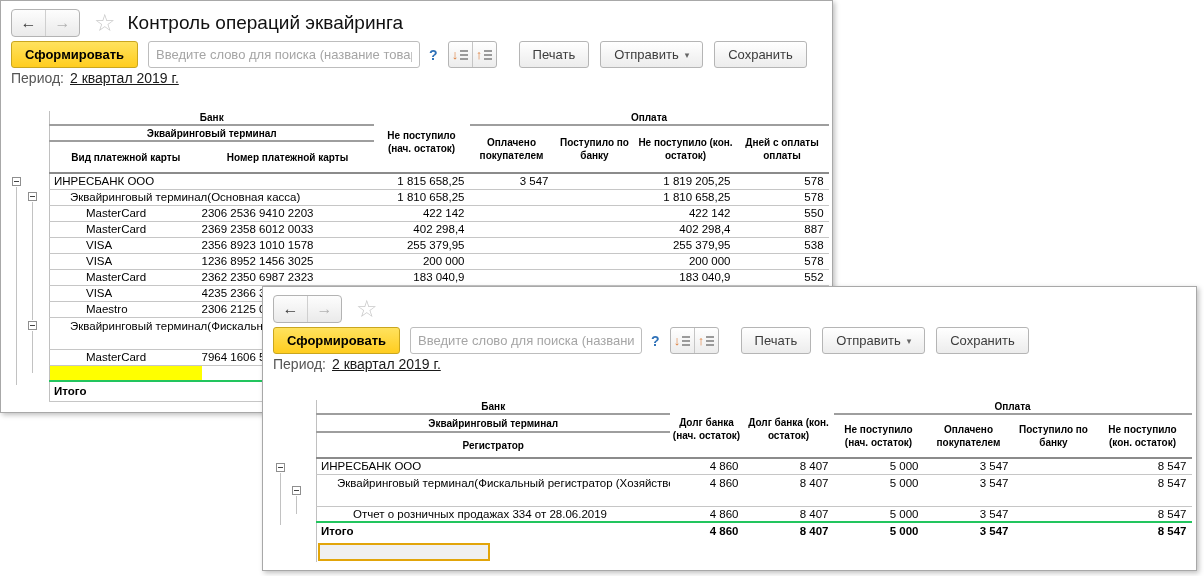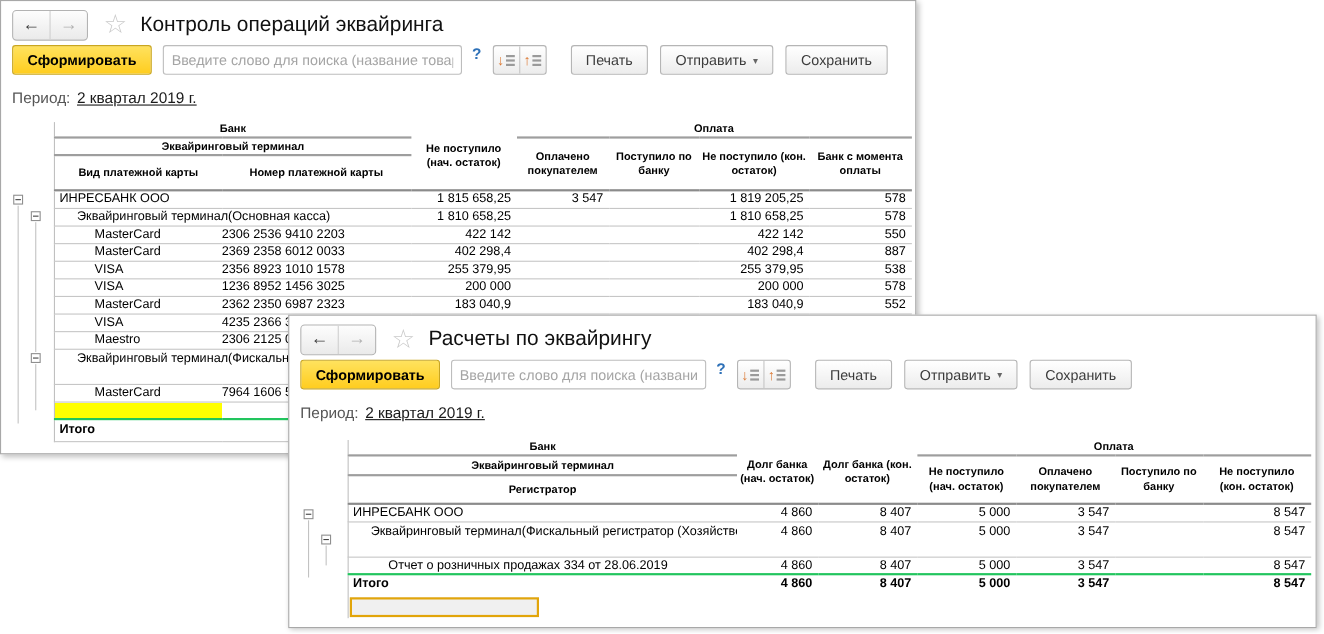--- a/index.html
+++ b/index.html
@@ -14,21 +14,21 @@
   .whead{position:absolute;left:10px;top:8px;display:flex;align-items:center}
   .navgrp{display:flex;height:26px;border:1px solid #b3b3b3;border-radius:4px;
           background:linear-gradient(#fdfdfd,#eaeaea);overflow:hidden}
   .navbtn{width:33px;display:flex;align-items:center;justify-content:center;font-size:16px;font-weight:bold;cursor:default}
   .navbtn.back{color:#3f3f3f}
   .navbtn.fwd{color:#b2b2b2;border-left:1px solid #cfcfcf}
   .star{margin-left:14px;font-size:24px;color:#c9c9c9;line-height:1}
   .wtitle{margin-left:12px;font-size:19px;color:#111;white-space:nowrap}
 
   
-  .tbar{position:absolute;left:10px;top:40px;display:flex;}
+  .tbar{position:absolute;left:10px;top:40px;display:flex;align-items:center}
   .btn{height:27px;box-sizing:border-box;display:flex;align-items:center;justify-content:center;
        border:1px solid #b5b5b5;border-radius:3px;background:linear-gradient(#ffffff,#ececec);
        font-size:13px;color:#3c3c3c;padding:0 13px;white-space:nowrap}
   .gen{background:linear-gradient(#ffe25e,#ffcd1f);border-color:#c9a61f;font-weight:bold;color:#000;margin-right:10px}
   .srch{height:27px;box-sizing:border-box;border:1px solid #bdbdbd;border-radius:3px;font-size:13px;
         padding:0 7px;color:#444;font-family:inherit;background:#fff}
   .srch::placeholder{color:#a5a5a5}
   .srch-back{width:272px}
   .srch-front{width:232px}
   .qmark{color:#2e71b8;font-weight:bold;font-size:14px;margin:0 10px 0 9px}
@@ -37,21 +37,21 @@
   .sortbtn{width:23px;display:flex;align-items:center;justify-content:center;gap:2px}
   .sortbtn + .sortbtn{border-left:1px solid #c5c5c5}
   .arr{color:#dc7a35;font-size:13px;font-weight:bold;line-height:1}
   .bars{display:flex;flex-direction:column;gap:2px}
   .bars i{display:block;width:8px;height:2px;background:#9a9a9a}
   .sp{width:22px}
   .gap{width:11px}
   .caret{font-size:9px;color:#666;margin-left:6px}
 
   
-  .period{position:absolute;left:10px;top:80px;font-size:14px;white-space:nowrap}
+  .period{position:absolute;left:10px;top:69px;font-size:14px;white-space:nowrap}
   .plabel{color:#555}
   .plink{color:#1a1a1a;text-decoration:underline;margin-left:6px}
 
   
   .tblwrap{position:absolute}
   #back-tblwrap{left:48px;top:110px}
   #front-tblwrap{left:53px;top:113px}
   .report{border-collapse:collapse;table-layout:fixed;font-size:11.5px;color:#000}
   #back-table{width:779px}
   #front-table{width:875px}
@@ -159,21 +159,21 @@
         <tr class="h14">
           <th colspan="2" class="grp-h">Банк</th>
           <th rowspan="3" class="hb">Не поступило (нач. остаток)</th>
           <th colspan="4" class="grp-h">Оплата</th>
         </tr>
         <tr class="h16">
           <th colspan="2" class="grp-h">Эквайринговый терминал</th>
           <th rowspan="2" class="hb">Оплачено покупателем</th>
           <th rowspan="2" class="hb">Поступило по банку</th>
           <th rowspan="2" class="hb">Не поступило (кон. остаток)</th>
-          <th rowspan="2" class="hb">Банк с момента оплаты</th>
+          <th rowspan="2" class="hb">Дней с оплаты оплаты</th>
         </tr>
         <tr class="h32">
           <th class="hb">Вид платежной карты</th>
           <th class="hb">Номер платежной карты</th>
         </tr>
       </thead>
       <tbody id="back-tbody">
           <tr class="h16">
             <td class="lab ind1" colspan="2">ИНРЕСБАНК ООО</td>
             <td class="num">1 815 658,25</td>
@@ -293,21 +293,20 @@
   </div>
 </div>
 
 <div class="window" id="win-front">
   <div class="whead">
     <div class="navgrp">
       <div class="navbtn back">←</div>
       <div class="navbtn fwd">→</div>
     </div>
     <div class="star">☆</div>
-    <div class="wtitle">Расчеты по эквайрингу</div>
   </div>
 
   <div class="tbar">
     <div class="btn gen">Сформировать</div>
     <input class="srch srch-front" readonly="" placeholder="Введите слово для поиска (название товара, поку..." style="">
     <div class="qmark">?</div>
     <div class="sortgrp">
       <div class="sortbtn">
         <span class="arr">↓</span>
           <span class="bars">

